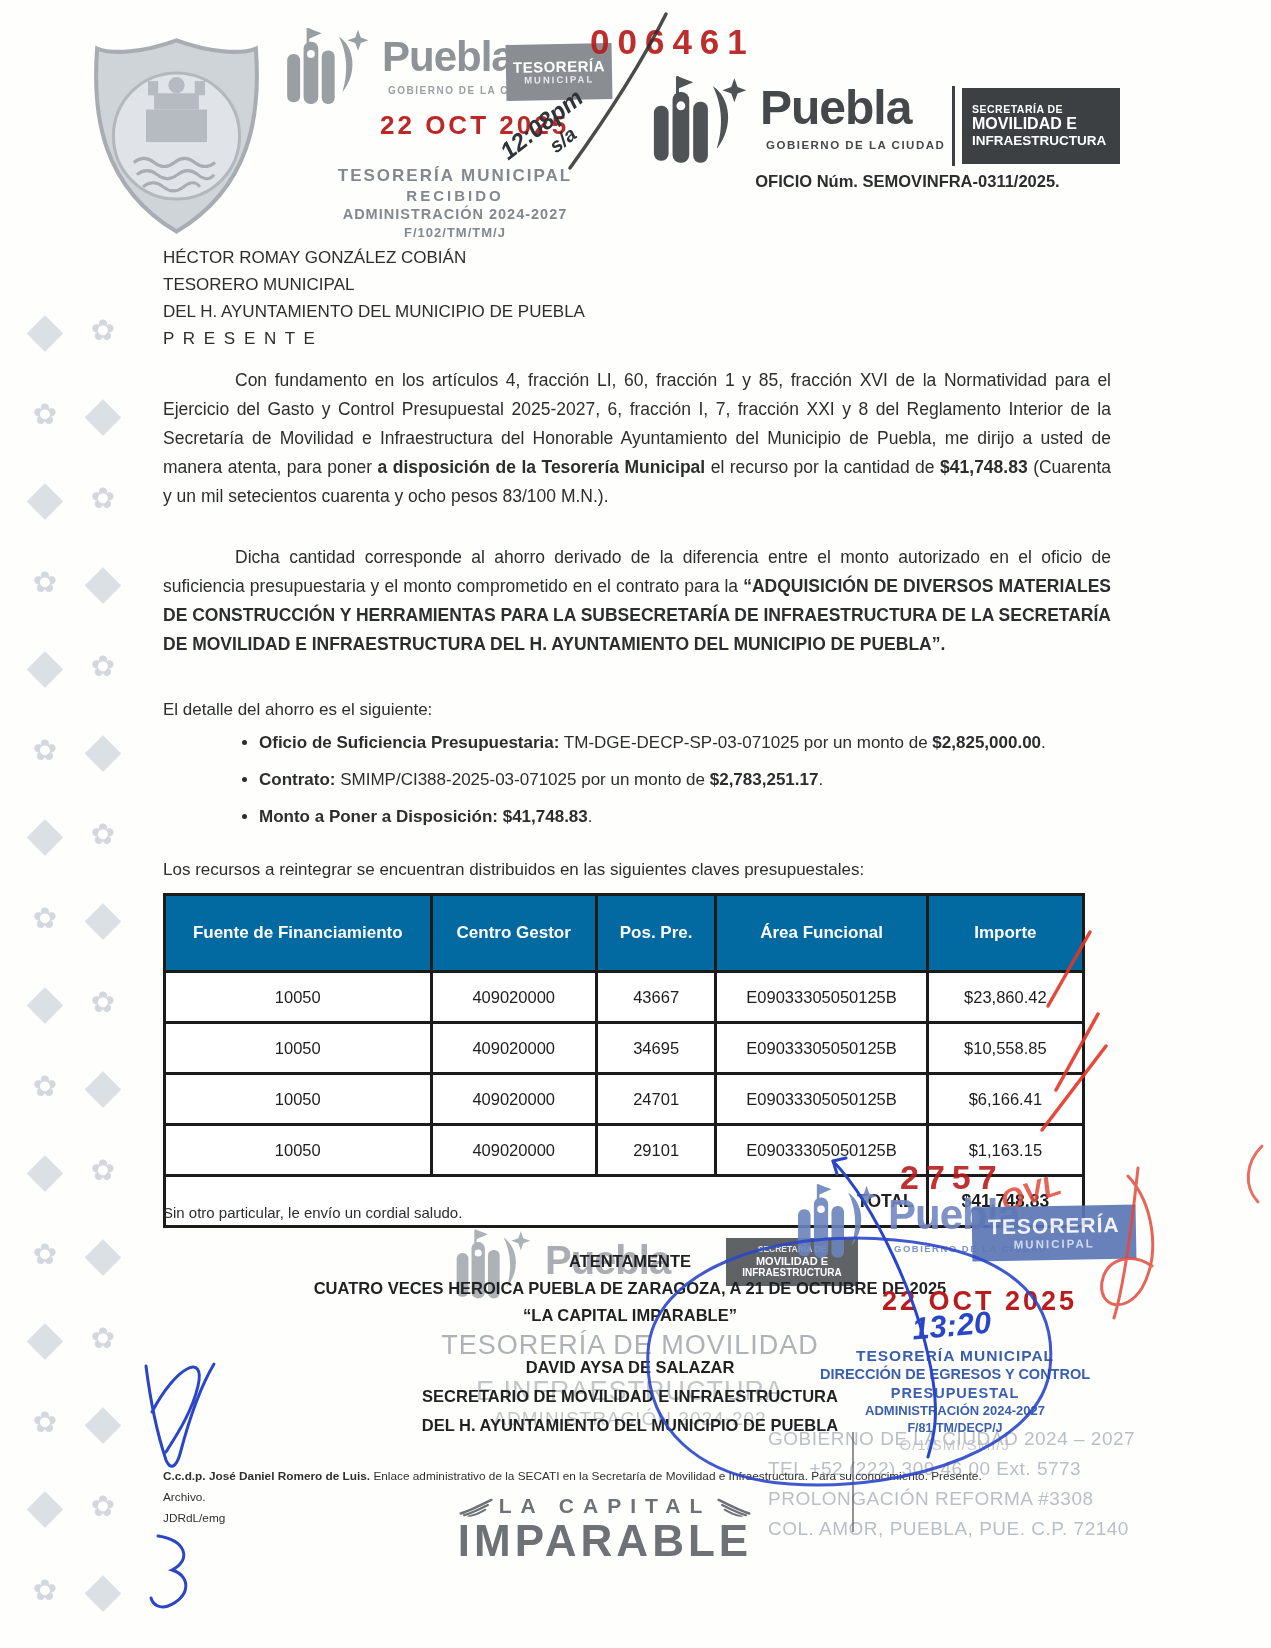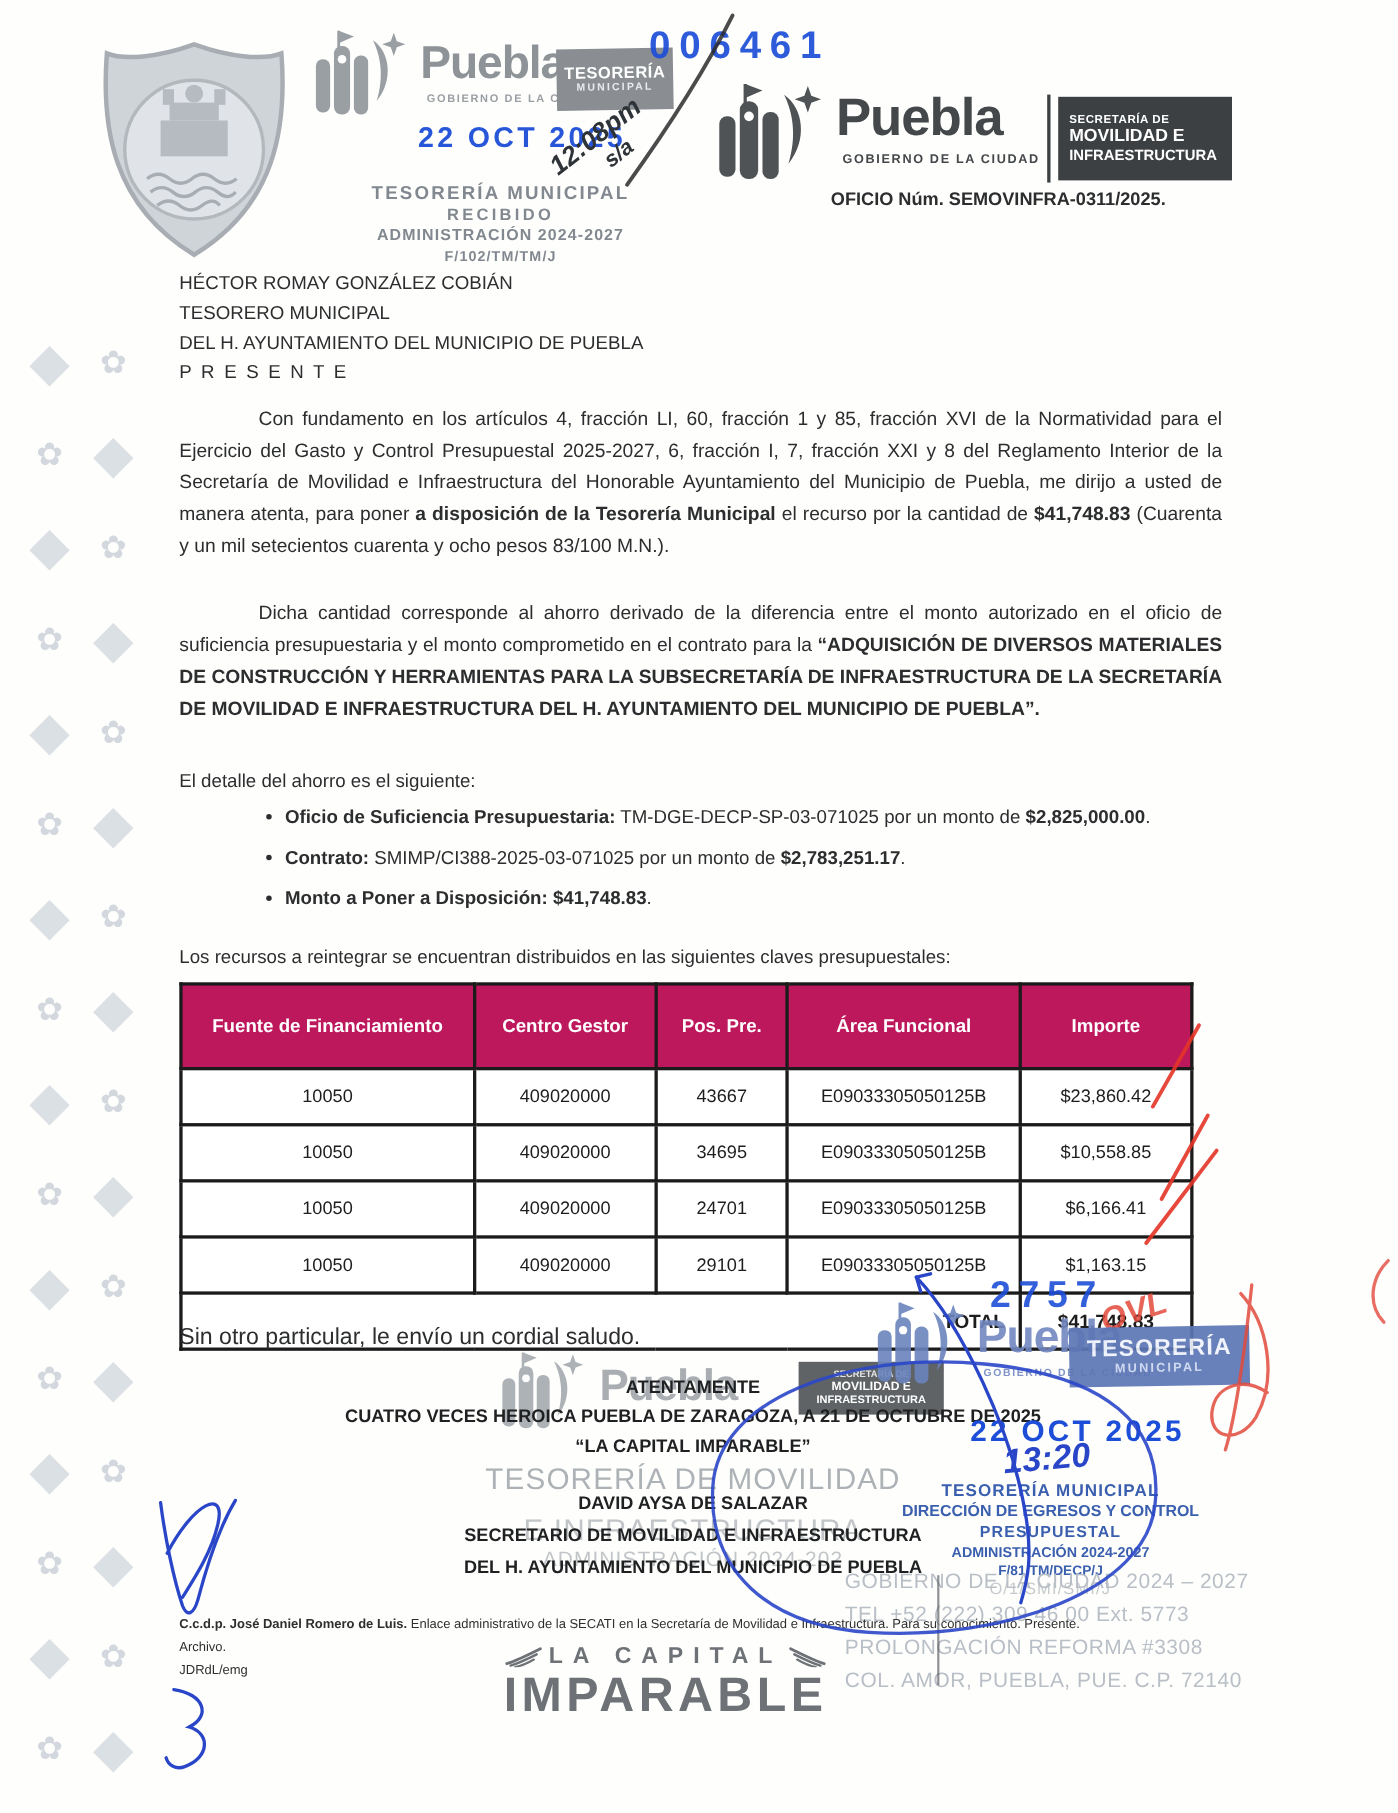--- a/index.html
+++ b/index.html
@@ -14,35 +14,35 @@
   .pm-d{font-size:48px;color:#d6dbe0;line-height:1;}
   .pm-l{font-size:29px;color:#ccd2d9;line-height:1;}
 
   
   .wordmark{font-weight:700;letter-spacing:-1px;line-height:1;}
   .logo-sub{font-weight:700;letter-spacing:1.5px;line-height:1;}
   .hbox{display:flex;flex-direction:column;justify-content:center;align-items:center;line-height:1.15;}
   .vbar{width:3px;background:#3d4043;}
 
   
-  .red-stamp{color:#1d4ed8;font-weight:700;}
+  .red-stamp{color:#b91c1c;font-weight:700;}
   .gray-stamp{color:#82888f;font-weight:700;text-align:center;}
   .blue-ink{color:#2a46c8;}
   .blue-stamp-text{color:#3a5fae;font-weight:700;text-align:center;}
 
   
   .para{font-size:17.5px;line-height:29px;text-align:justify;color:#2c2d2e;}
   .indent{text-indent:72px;}
   .line17{font-size:17px;line-height:27px;}
   .bullets{margin:0;padding-left:96px;}
   .bullets li{font-size:17px;line-height:28px;text-align:justify;margin-bottom:9px;}
 
   
   table.budget{border-collapse:collapse;width:922px;table-layout:fixed;}
-  table.budget th{background:#be185d;color:#ffffff;font-size:17px;font-weight:700;border:3px solid #1b1b1b;height:70px;padding:2px 6px;}
+  table.budget th{background:#0369a1;color:#ffffff;font-size:17px;font-weight:700;border:3px solid #1b1b1b;height:70px;padding:2px 6px;}
   table.budget td{border:3px solid #1b1b1b;font-size:16.5px;color:#1d1d1d;text-align:center;height:44px;padding:2px 6px;background:#fff;}
   table.budget .total-label{text-align:right;font-weight:700;font-size:17.5px;padding-right:12px;}
   table.budget .total-value{font-weight:700;font-size:17.5px;}
 
   
   .sig-line{font-weight:700;font-size:16.5px;line-height:27px;color:#1f2021;}
   .sig-name{font-weight:700;font-size:16.5px;line-height:29px;color:#1f2021;}
   .gray-sig-stamp{color:#9aa0a5;font-weight:400;text-align:center;letter-spacing:1px;white-space:nowrap;}
 
   .foot-small{font-size:11.8px;line-height:21px;color:#2f2f2f;}
@@ -238,21 +238,21 @@
         </tr>
       </tbody>
     <tfoot>
       <tr>
         <td class="total-label" colspan="4">TOTAL</td>
         <td class="total-value">$41,748.83</td>
       </tr>
     </tfoot>
   </table>
 
-  <div class="abs" style="left:163px;top:1204px;font-size:21px;">Sin otro particular, le envío un cordial saludo.</div>
+  <div class="abs" style="left:163px;top:1204px;font-size:15px;">Sin otro particular, le envío un cordial saludo.</div>
 
   <div class="abs red-stamp" style="left:900px;top:1158px;font-size:34px;letter-spacing:7px;opacity:.9;">2757</div>
 
   <div class="abs handw" style="left:1000px;top:1176px;font-size:30px;color:#e24a3c;transform:rotate(-18deg);font-weight:700;opacity:.85;">OVL</div>
 
   <svg class="abs icon" style="left:452px;top:1226px;color:#9aa0a6;opacity:.8;" width="86" height="76" viewBox="0 0 110 96">
       <use href="#skyline"></use>
     </svg>
   <div class="abs wordmark" style="left:545px;top:1240px;font-size:40px;color:#969ba0;opacity:.8;">Puebla</div>
   <div class="abs hbox" style="left:726px;top:1238px;width:132px;height:48px;background:#45484b;opacity:.85;">

